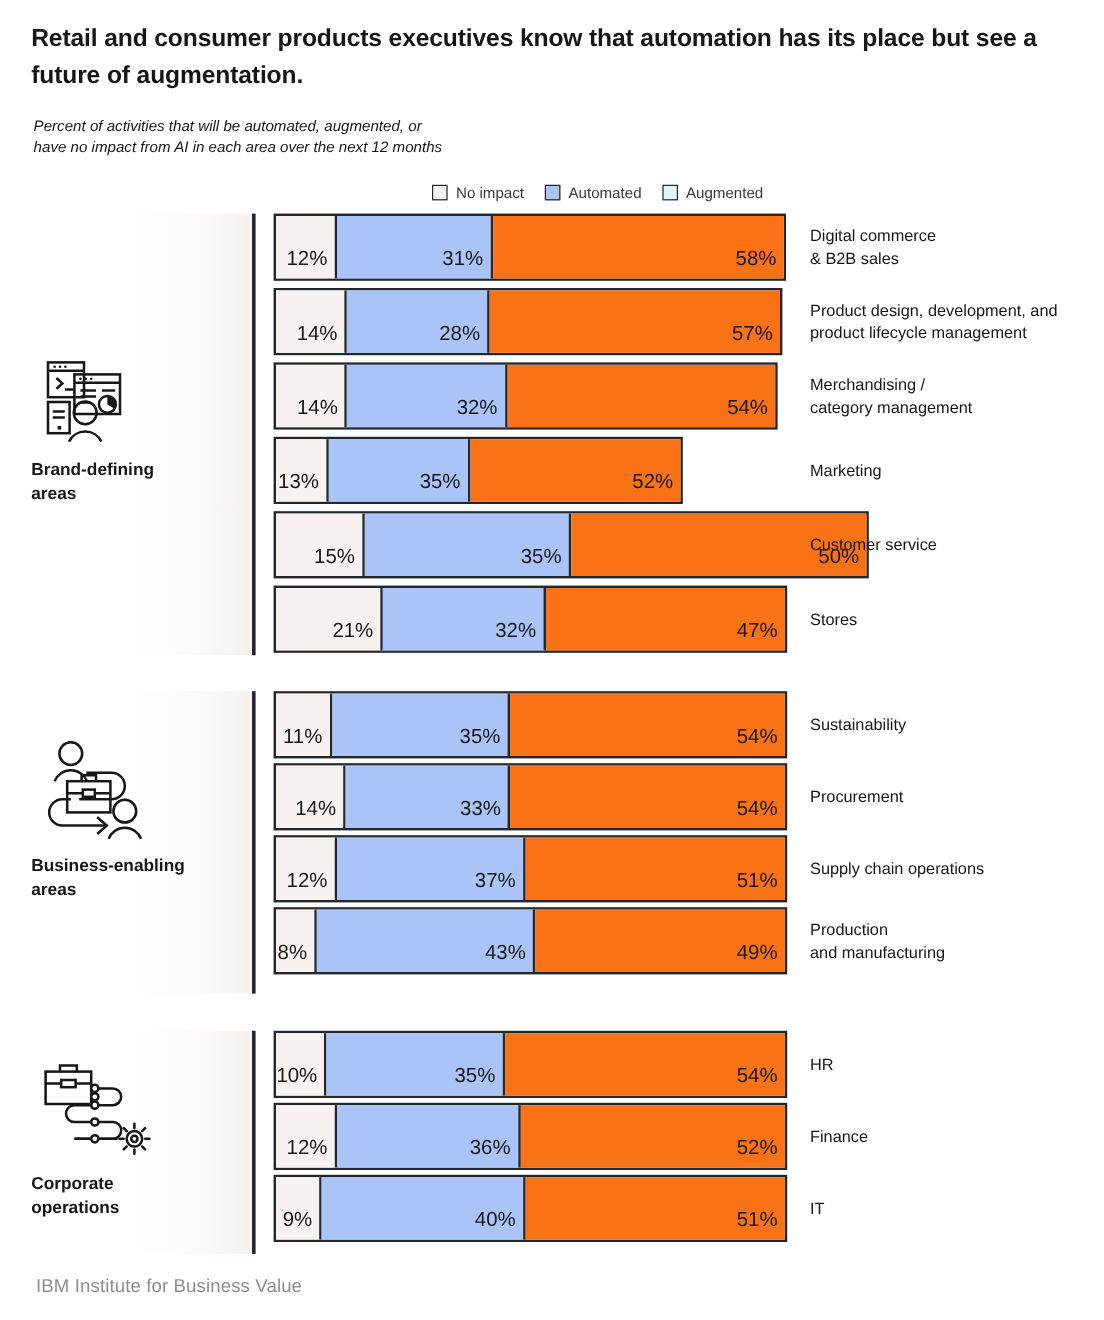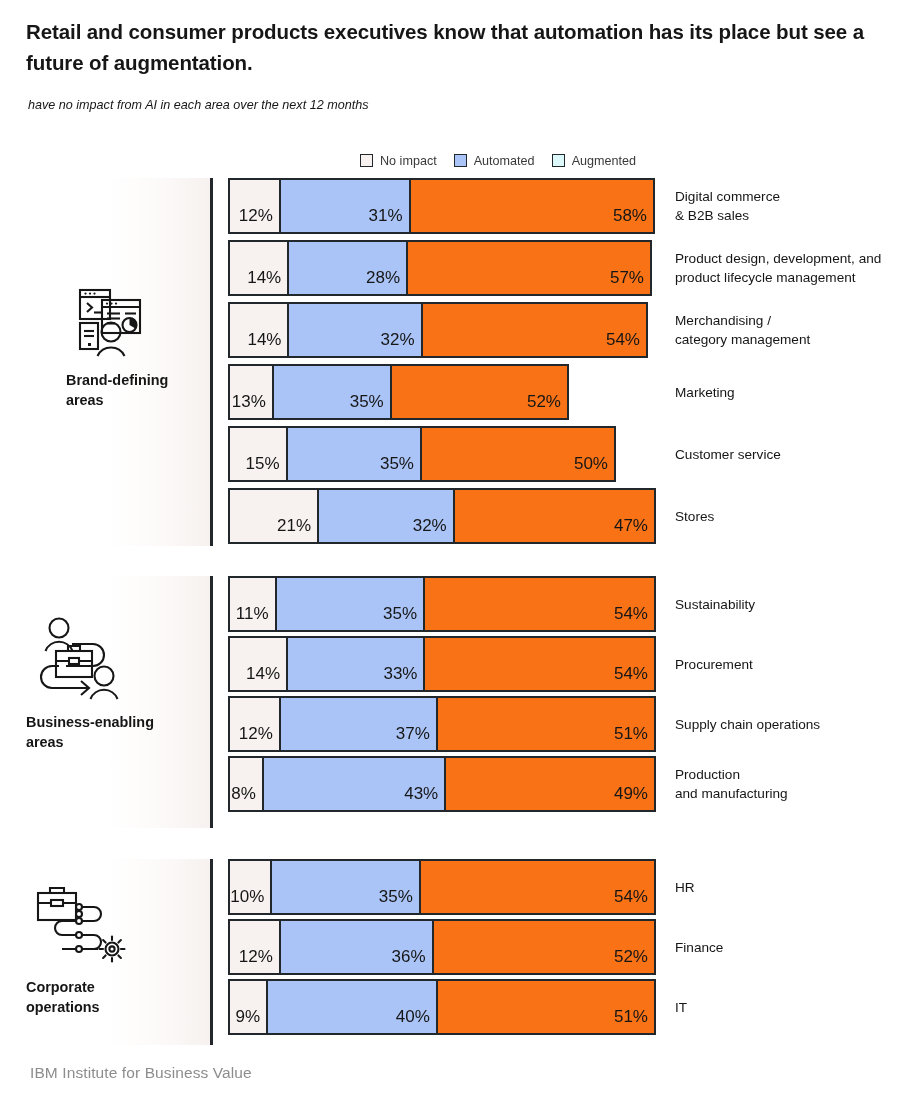--- a/index.html
+++ b/index.html
@@ -72,21 +72,21 @@
   }
   .cat-rule {
     position: absolute;
     left: 210px; top: 0; bottom: 0; width: 2.5px;
     background: #21272a;
   }
   .cat-inner {
     position: absolute;
     left: 26px; width: 180px;
   }
-  .g1 .cat-inner { top: 106px; margin-left: 40px; }
+  .g1 .cat-inner { top: 118px; }
   .g2 .cat-inner { top: 38px; }
   .g3 .cat-inner { top: 18px; }
   .cat-icon { width: 104px; height: 74px; display: block; }
   .g2 .cat-icon { height: 86px; }
   .g3 .cat-icon { height: 88px; }
   .cat-label {
     margin-top: 12px;
     font-size: 14.4px;
     font-weight: bold;
     line-height: 20px;
@@ -139,20 +139,21 @@
   }
 </style>
 </head>
 <body>
 
 <div id="page">
 
   <div class="title">Retail and consumer products executives know that automation has its place but see a future of augmentation.</div>
 
   <div class="subtitle">
+    <span class="l1">Percent of activities that will be automated, augmented, or</span>
     <span class="l2">have no impact from AI in each area over the next 12 months</span>
   </div>
 
   <div class="legend">
     <div class="legend-item">
       <span class="swatch sw-noimpact"></span>
       <span>No impact</span>
     </div>
     <div class="legend-item">
       <span class="swatch sw-automated"></span>
@@ -234,21 +235,21 @@
         <div class="barrow" style="height:56px; top:186px; position:absolute; left:0; right:0;">
           <div class="bar" style="width:341px;">
             <div class="seg noimpact" style="width:13.0%;">13%</div>
             <div class="seg automated" style="width:35.0%;">35%</div>
             <div class="seg augmented" style="width:52.0%;">52%</div>
           </div>
           <div class="rowlabel" style="left:447px;">Marketing</div>
         </div>
 
         <div class="barrow" style="height:56px; top:248px; position:absolute; left:0; right:0;">
-          <div class="bar" style="width:388px;">
+          <div class="bar" style="width:496px;">
             <div class="seg noimpact" style="width:15.0%;">15%</div>
             <div class="seg automated" style="width:35.0%;">35%</div>
             <div class="seg augmented" style="width:50.0%;">50%</div>
           </div>
           <div class="rowlabel" style="left:447px;">Customer service</div>
         </div>
 
         <div class="barrow" style="height:56px; top:310px; position:absolute; left:0; right:0;">
           <div class="bar" style="width:428px;">
             <div class="seg noimpact" style="width:21.0%;">21%</div>

